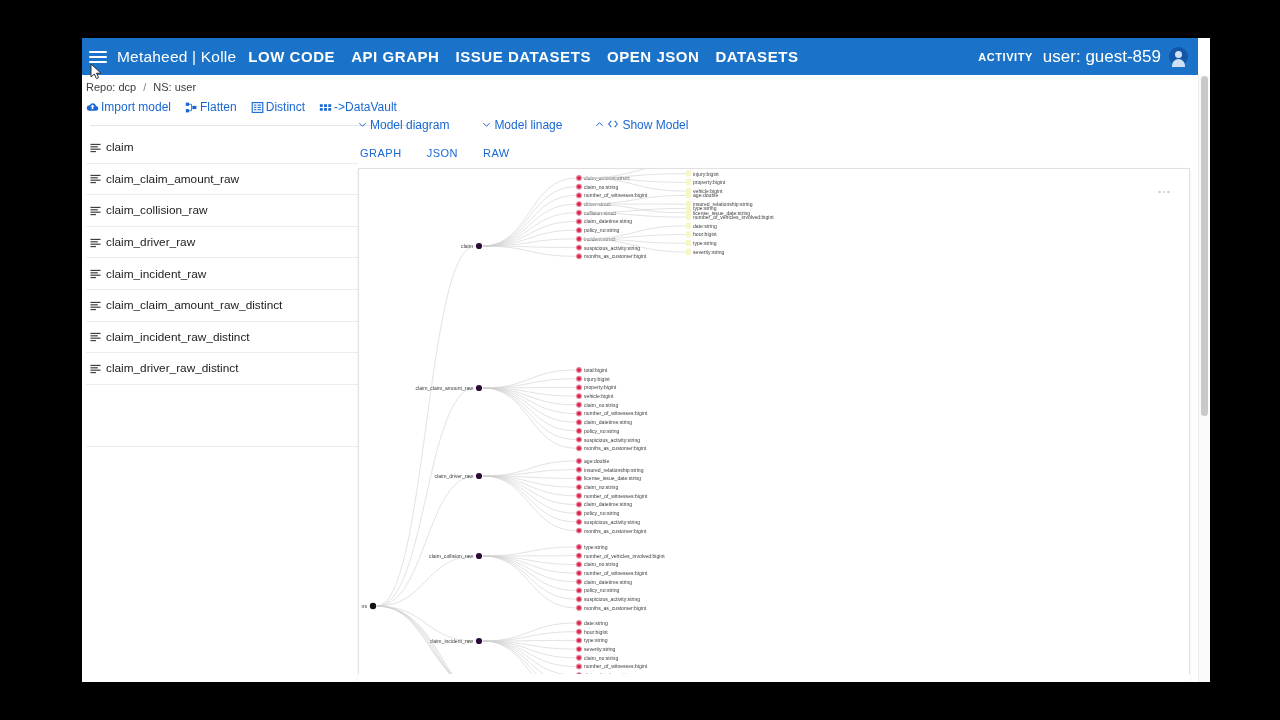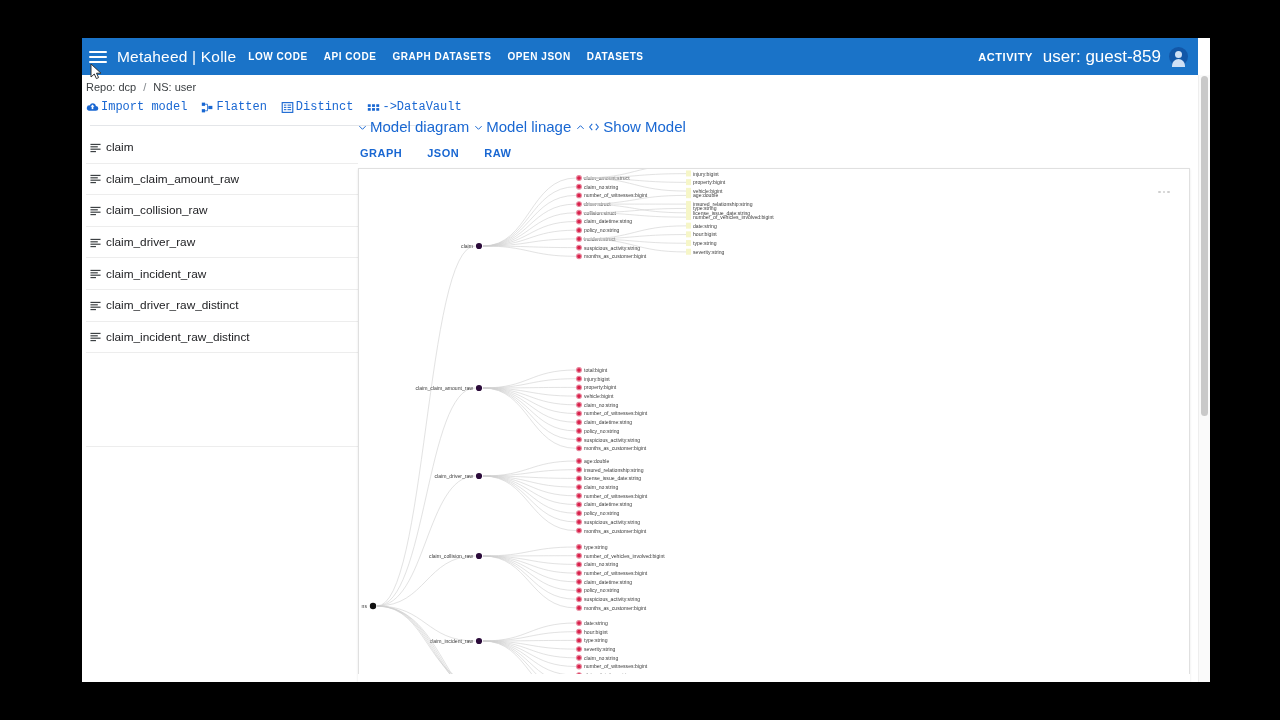--- a/index.html
+++ b/index.html
@@ -7,54 +7,54 @@
   #stage{position:absolute;left:0;top:0;width:1280px;height:720px;background:#000;}
   #app{position:absolute;left:82px;top:38px;width:1128px;height:644px;background:#fff;overflow:hidden;}
 
   
   .appbar{position:absolute;left:0;top:0;width:1116px;height:37px;background:#1a73c8;
     display:flex;align-items:center;box-sizing:border-box;padding:0 10px 0 5px;}
   .hamb{width:22px;height:22px;position:relative;margin-right:8px;cursor:pointer;flex:0 0 auto;}
   .hamb i{position:absolute;left:2px;width:18px;height:2px;background:#fff;border-radius:1px;}
   .hamb i:nth-child(1){top:5px;} .hamb i:nth-child(2){top:10px;} .hamb i:nth-child(3){top:15px;}
   .brand{color:#fff;font-size:15.5px;letter-spacing:.2px;white-space:nowrap;margin-right:12px;}
-  .navlink{color:#fff;font-size:10px;font-weight:bold;letter-spacing:.55px;white-space:nowrap;
+  .navlink{color:#fff;font-size:15px;font-weight:bold;letter-spacing:.55px;white-space:nowrap;
     margin-right:16px;cursor:pointer;}
   .spacer{flex:1 1 auto;}
   .activity{color:#fff;font-size:11px;font-weight:bold;letter-spacing:.55px;margin-right:10px;cursor:pointer;}
   .userlbl{color:#fff;font-size:17px;margin-right:8px;white-space:nowrap;}
   .avatar{width:19px;height:19px;border-radius:50%;background:#1257a8;position:relative;flex:0 0 auto;cursor:pointer;}
   .avatar:before{content:"";position:absolute;left:6px;top:3.5px;width:7px;height:7px;border-radius:50%;background:#cfe0f5;}
   .avatar:after{content:"";position:absolute;left:3px;top:11.5px;width:13px;height:8px;border-radius:7px 7px 0 0;background:#cfe0f5;}
 
   
   .cursor{position:absolute;left:8px;top:25px;width:14px;height:17px;z-index:40;pointer-events:none;}
 
   
   .crumb{position:absolute;left:4px;top:43px;font-size:11px;color:#3c4043;}
   .crumb .sep{color:#80868b;padding:0 4px;}
-  .toolrow{position:absolute;left:4px;top:62px;display:flex;align-items:center;font-family:Liberation Mono, monospace;}
+  .toolrow{position:absolute;left:4px;top:62px;display:flex;align-items:center;}
   .tool{display:flex;align-items:center;color:#1967d2;font-size:12px;margin-right:14px;cursor:pointer;white-space:nowrap;}
   .tool .ic{margin-right:2px;display:inline-flex;}
   .divline{position:absolute;left:8px;top:87px;width:340px;height:1px;background:#e4e6e9;}
 
   
   .listwrap{position:absolute;left:4px;top:94px;width:272px;}
   .litem{display:flex;align-items:center;height:31.6px;border-bottom:1px solid #ededed;
     font-size:11.8px;color:#202124;cursor:pointer;padding-left:4px;box-sizing:border-box;}
   .litem .licon{margin-right:5px;display:inline-flex;}
   .listend{position:absolute;left:4px;top:400px;width:272px;height:8px;border-bottom:1px solid #ededed;}
 
   
   .panelbar{position:absolute;left:276px;top:80px;display:flex;align-items:center;
-    color:#1967d2;font-size:15px;white-space:nowrap;}
+    color:#1967d2;font-size:12px;white-space:nowrap;gap:28px;}
   .pb{display:flex;align-items:center;margin-right:5px;cursor:pointer;}
   .chev{display:inline-block;margin:0 3px 0 0;}
   .tabs{position:absolute;left:278px;top:109px;display:flex;}
-  .tab{color:#1967d2;font-size:11px;font-weight:bold;letter-spacing:.5px;margin-right:25px;cursor:pointer;}
+  .tab{color:#1967d2;font-size:11px;font-weight:normal;letter-spacing:.5px;margin-right:25px;cursor:pointer;}
   .graphcard{position:absolute;left:276px;top:130px;width:832px;height:514px;background:#fff;
     border:1px solid #e0e0e0;border-bottom:none;box-shadow:0 1px 2px rgba(60,64,67,.12);box-sizing:border-box;overflow:hidden;}
   .dots{position:absolute;right:14px;top:12px;width:22px;height:22px;border-radius:50%;
     display:flex;align-items:center;justify-content:center;cursor:pointer;}
   .dots span{width:2.5px;height:2.5px;border-radius:50%;background:#cfcfcf;margin:0 1px;display:block;}
 
   svg.gv{position:absolute;left:0;top:0;}
   .edge{fill:none;stroke:#cfcfcf;stroke-width:.65;opacity:.95;}
   .nlabel{font-family:"Liberation Sans",sans-serif;font-size:5.1px;fill:#3a3a3a;}
   .nlabel.right{text-anchor:start;}
@@ -76,22 +76,22 @@
 <div id="app">
 
   <div class="appbar">
     <div class="hamb">
           <i></i>
           <i></i>
           <i></i>
         </div>
     <div class="brand">Metaheed | Kolle</div>
     <div class="navlink">LOW CODE</div>
-    <div class="navlink">API CODE</div>
-    <div class="navlink">GRAPH DATASETS</div>
+    <div class="navlink">API GRAPH</div>
+    <div class="navlink">ISSUE DATASETS</div>
     <div class="navlink">OPEN JSON</div>
     <div class="navlink">DATASETS</div>
     <div class="spacer"></div>
     <div class="activity">ACTIVITY</div>
     <div class="userlbl">user: guest-859</div>
     <div class="avatar"></div>
   </div>
 
   <svg class="cursor" viewBox="0 0 14 17">
     <path d="M1,1 L1,14 L4.3,11 L6.4,15.6 L8.6,14.6 L6.5,10.2 L11,10.2 Z" fill="#fff" stroke="#333" stroke-width="1"></path>
@@ -213,32 +213,43 @@
         </div>
         <div class="litem">
           <span class="licon">
             <svg width="11" height="11" viewBox="0 0 12 12">
               <rect x="0.5" y="2" width="11" height="1.3" fill="#3c4043"></rect>
               <rect x="0.5" y="4.6" width="8" height="1.3" fill="#3c4043"></rect>
               <rect x="0.5" y="7.2" width="11" height="1.3" fill="#3c4043"></rect>
               <rect x="0.5" y="9.8" width="6" height="1.3" fill="#3c4043"></rect>
             </svg>
           </span>
+          <span>claim_claim_amount_raw_distinct</span>
+        </div>
+        <div class="litem">
+          <span class="licon">
+            <svg width="11" height="11" viewBox="0 0 12 12">
+              <rect x="0.5" y="2" width="11" height="1.3" fill="#3c4043"></rect>
+              <rect x="0.5" y="4.6" width="8" height="1.3" fill="#3c4043"></rect>
+              <rect x="0.5" y="7.2" width="11" height="1.3" fill="#3c4043"></rect>
+              <rect x="0.5" y="9.8" width="6" height="1.3" fill="#3c4043"></rect>
+            </svg>
+          </span>
+          <span>claim_incident_raw_distinct</span>
+        </div>
+        <div class="litem">
+          <span class="licon">
+            <svg width="11" height="11" viewBox="0 0 12 12">
+              <rect x="0.5" y="2" width="11" height="1.3" fill="#3c4043"></rect>
+              <rect x="0.5" y="4.6" width="8" height="1.3" fill="#3c4043"></rect>
+              <rect x="0.5" y="7.2" width="11" height="1.3" fill="#3c4043"></rect>
+              <rect x="0.5" y="9.8" width="6" height="1.3" fill="#3c4043"></rect>
+            </svg>
+          </span>
           <span>claim_driver_raw_distinct</span>
-        </div>
-        <div class="litem">
-          <span class="licon">
-            <svg width="11" height="11" viewBox="0 0 12 12">
-              <rect x="0.5" y="2" width="11" height="1.3" fill="#3c4043"></rect>
-              <rect x="0.5" y="4.6" width="8" height="1.3" fill="#3c4043"></rect>
-              <rect x="0.5" y="7.2" width="11" height="1.3" fill="#3c4043"></rect>
-              <rect x="0.5" y="9.8" width="6" height="1.3" fill="#3c4043"></rect>
-            </svg>
-          </span>
-          <span>claim_incident_raw_distinct</span>
         </div>
       </div>
   <div class="listend"></div>
 
   <div class="panelbar">
     <div class="pb">
       <span class="chev">
         <svg width="9" height="9" viewBox="0 0 10 10">
               <path d="M1.5 3.5 5 7 8.5 3.5" fill="none" stroke="#1967d2" stroke-width="1.1"></path>
             </svg>

